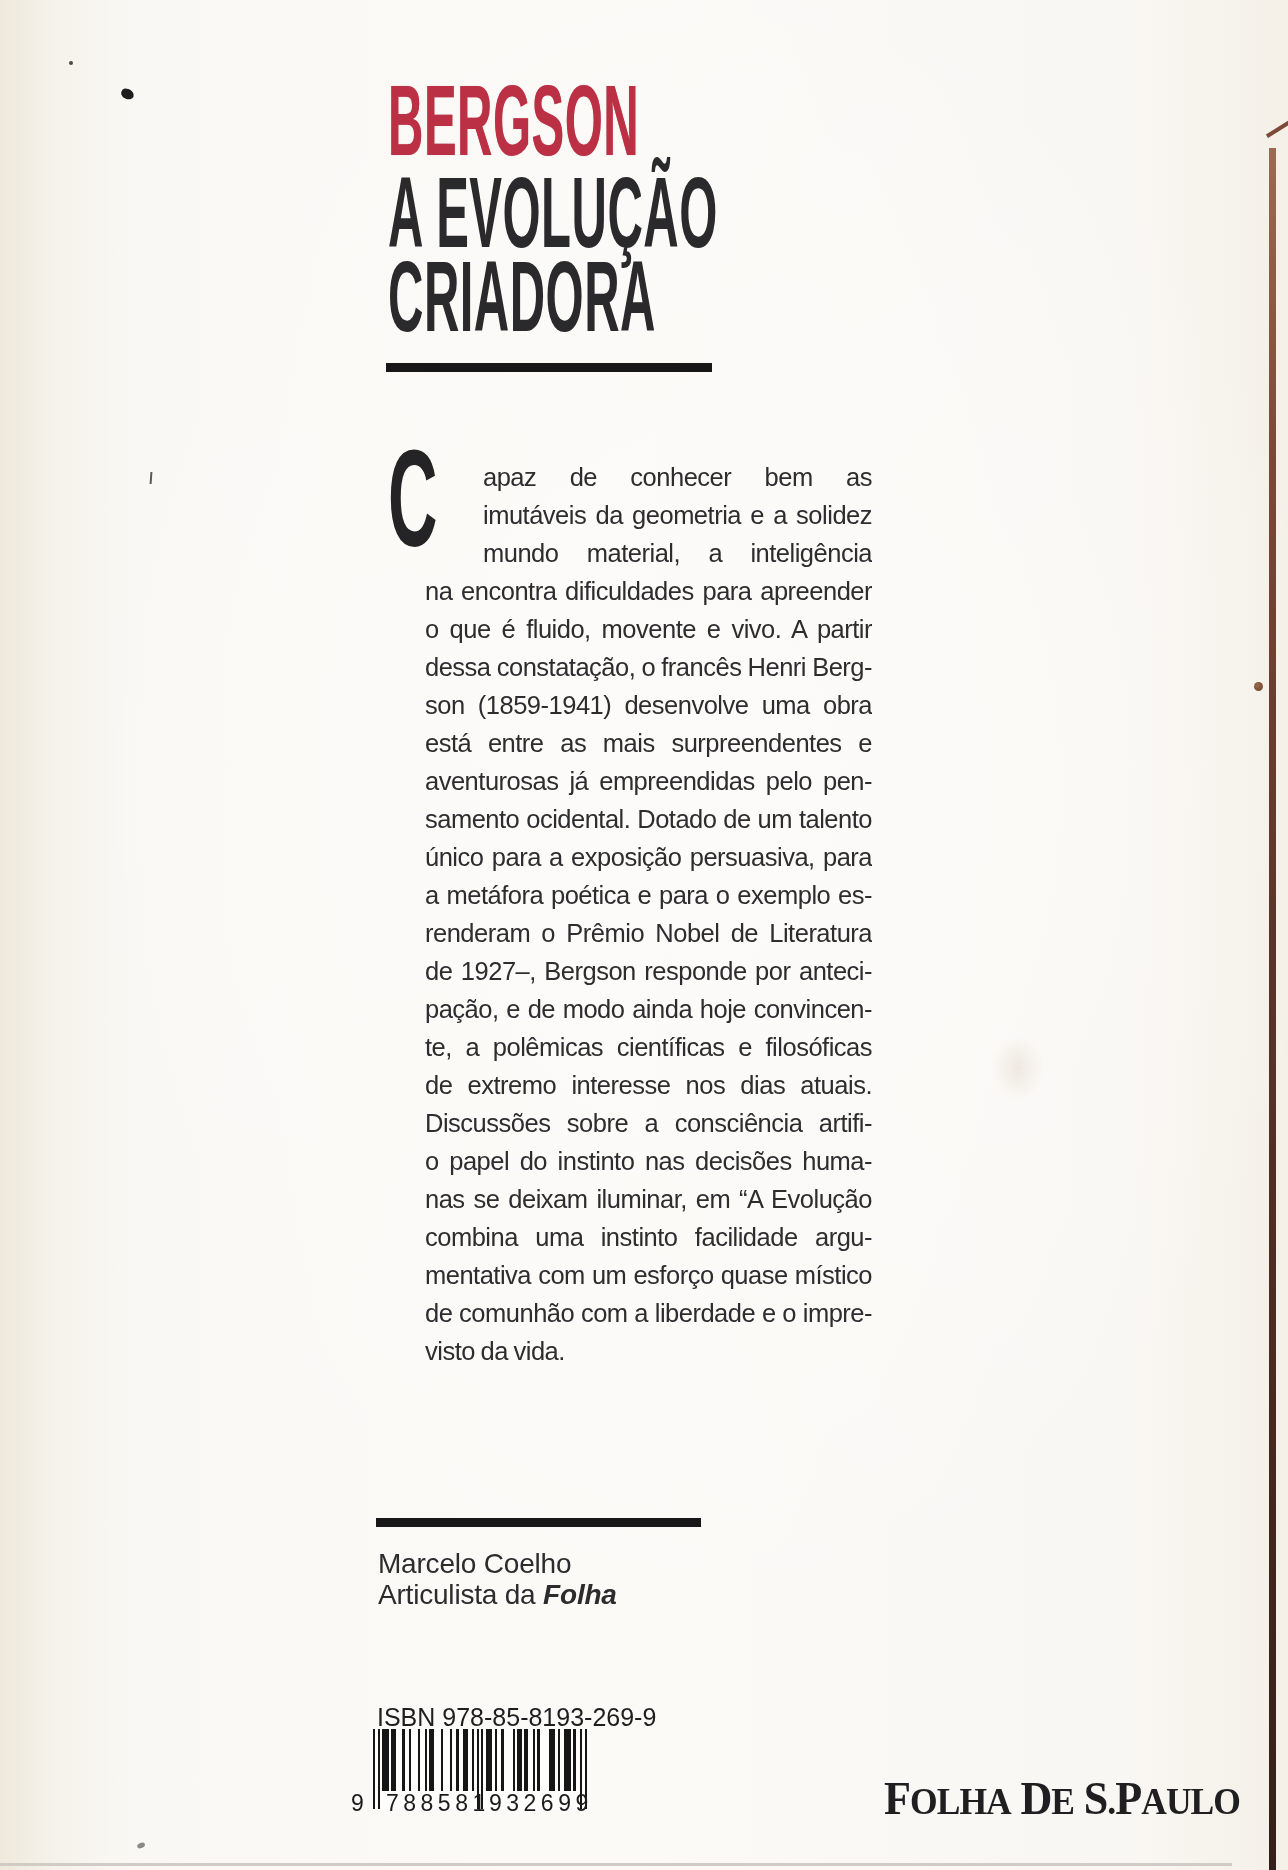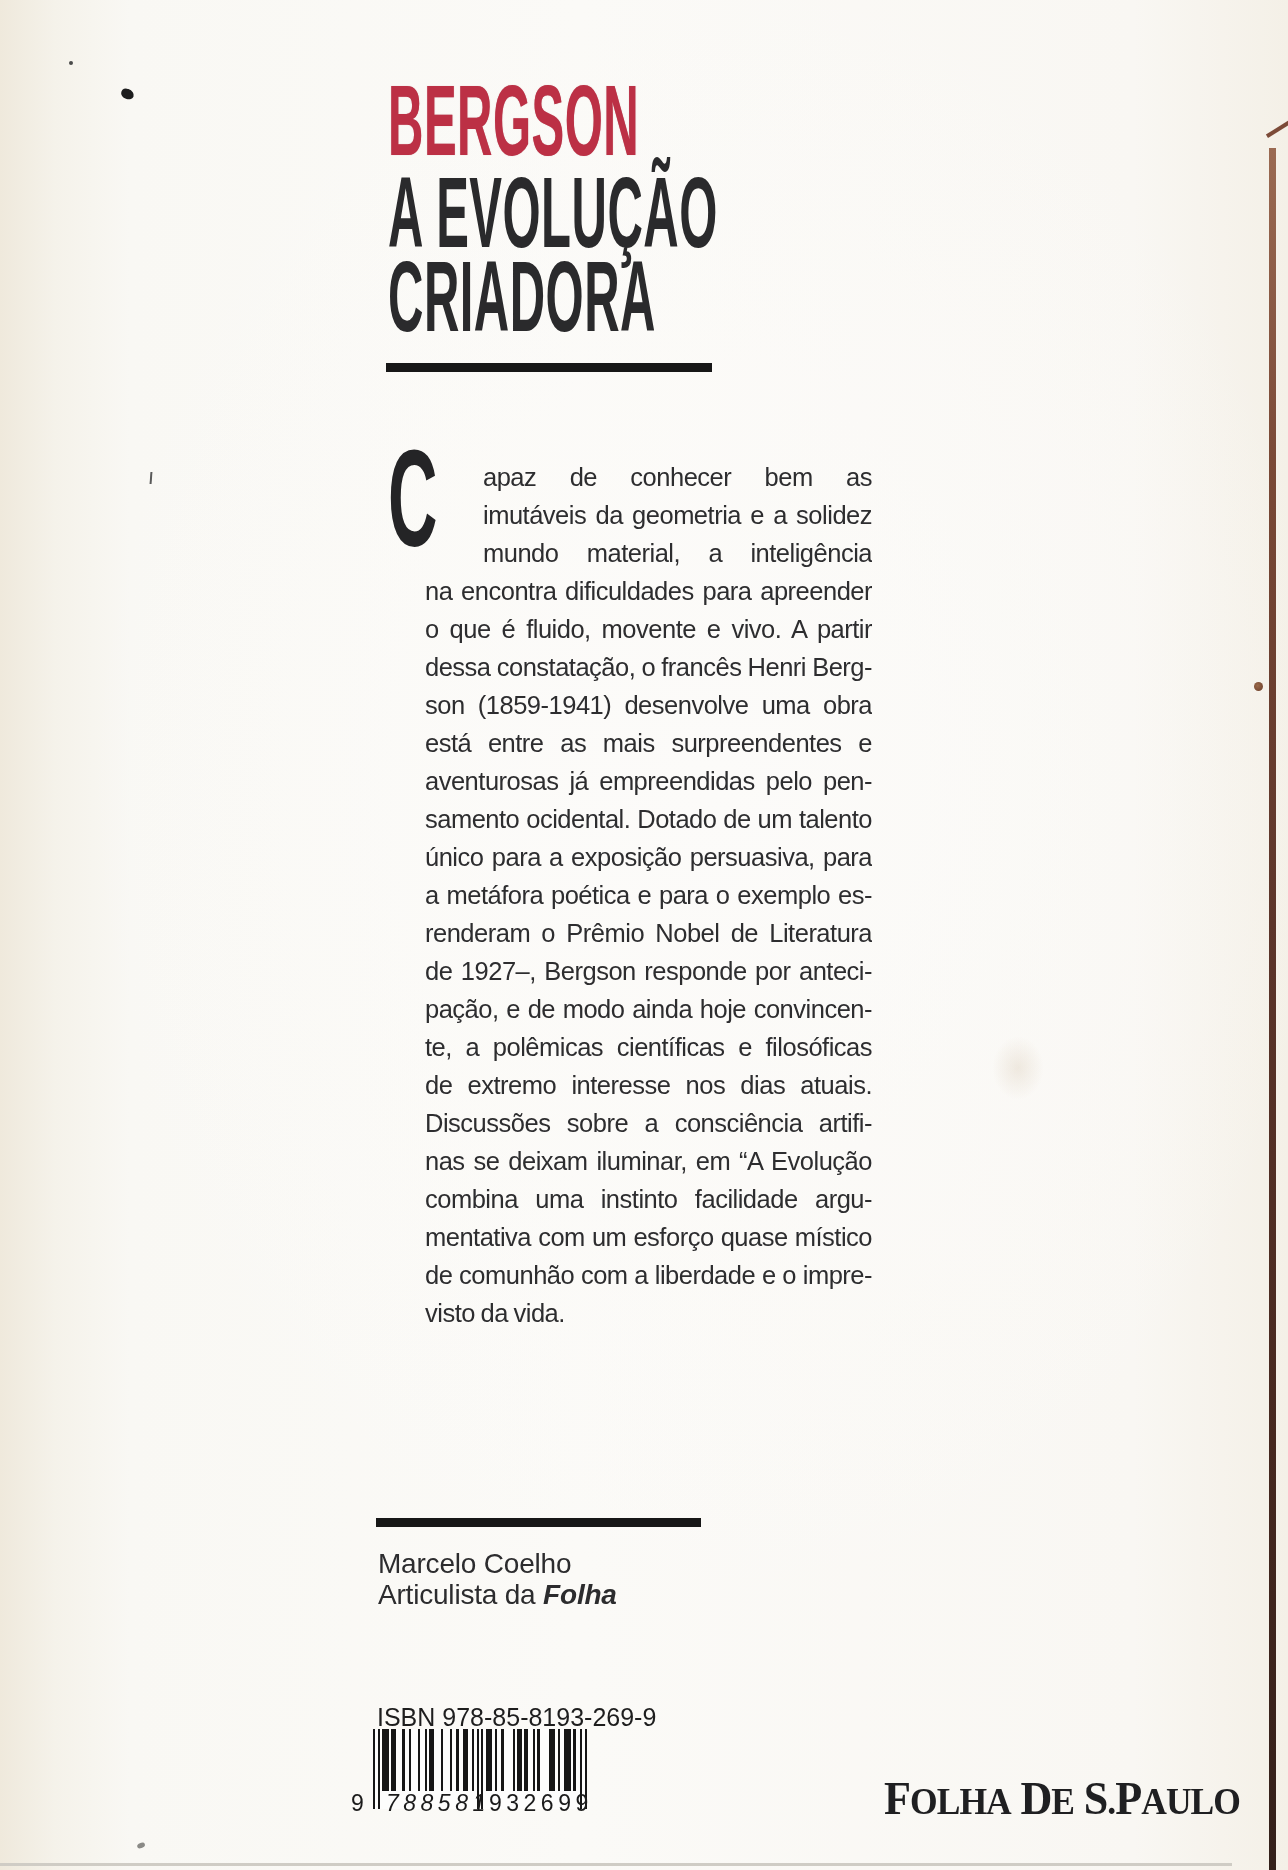--- a/index.html
+++ b/index.html
@@ -55,21 +55,21 @@
   .barcode{
     position:absolute;left:373px;top:1729px;
     display:flex;align-items:flex-start;
     background:#fdfdfc;
   }
   .bc-mod{width:2.25px;height:62px;}
   .bc-mod.on{background:#161616;}
   .bc-mod.tall{height:80px;}
   .bc-digits{position:absolute;top:1790px;left:0;font-size:23px;color:#1b1b1b;}
   .bc-lead{position:absolute;left:351px;}
-  .bc-g1{position:absolute;left:386px;letter-spacing:4.5px;font-style:italic;}
+  .bc-g1{position:absolute;left:386px;letter-spacing:4.5px;}
   .bc-g2{position:absolute;left:489px;letter-spacing:4.5px;}
   
   .publisher{
     position:absolute;left:884px;top:1772px;
     font-family:"Liberation Serif", serif;font-weight:700;color:#1f1f21;
     letter-spacing:-1px;white-space:nowrap;
     transform:scaleX(.96);transform-origin:0 0;
   }
   .publisher .lg{font-size:46px;}
   .publisher .sm{font-size:37px;}
@@ -115,20 +115,21 @@
       <div class="body-line">aventurosas já empreendidas pelo pen-</div>
       <div class="body-line">samento ocidental. Dotado de um talento</div>
       <div class="body-line">único para a exposição persuasiva, para</div>
       <div class="body-line">a metáfora poética e para o exemplo es-</div>
       <div class="body-line">renderam o Prêmio Nobel de Literatura</div>
       <div class="body-line">de 1927–, Bergson responde por anteci-</div>
       <div class="body-line">pação, e de modo ainda hoje convincen-</div>
       <div class="body-line">te, a polêmicas científicas e filosóficas</div>
       <div class="body-line">de extremo interesse nos dias atuais.</div>
       <div class="body-line">Discussões sobre a consciência artifi-</div>
+      <div class="body-line">o papel do instinto nas decisões huma-</div>
       <div class="body-line">nas se deixam iluminar, em “A Evolução</div>
       <div class="body-line">combina uma instinto facilidade argu-</div>
       <div class="body-line">mentativa com um esforço quase místico</div>
       <div class="body-line">de comunhão com a liberdade e o impre-</div>
       <div class="body-line last">visto da vida.</div>
     </div>
 
   <div class="rule rule-2"></div>
   <div class="credit">
     <div>Marcelo Coelho</div>

